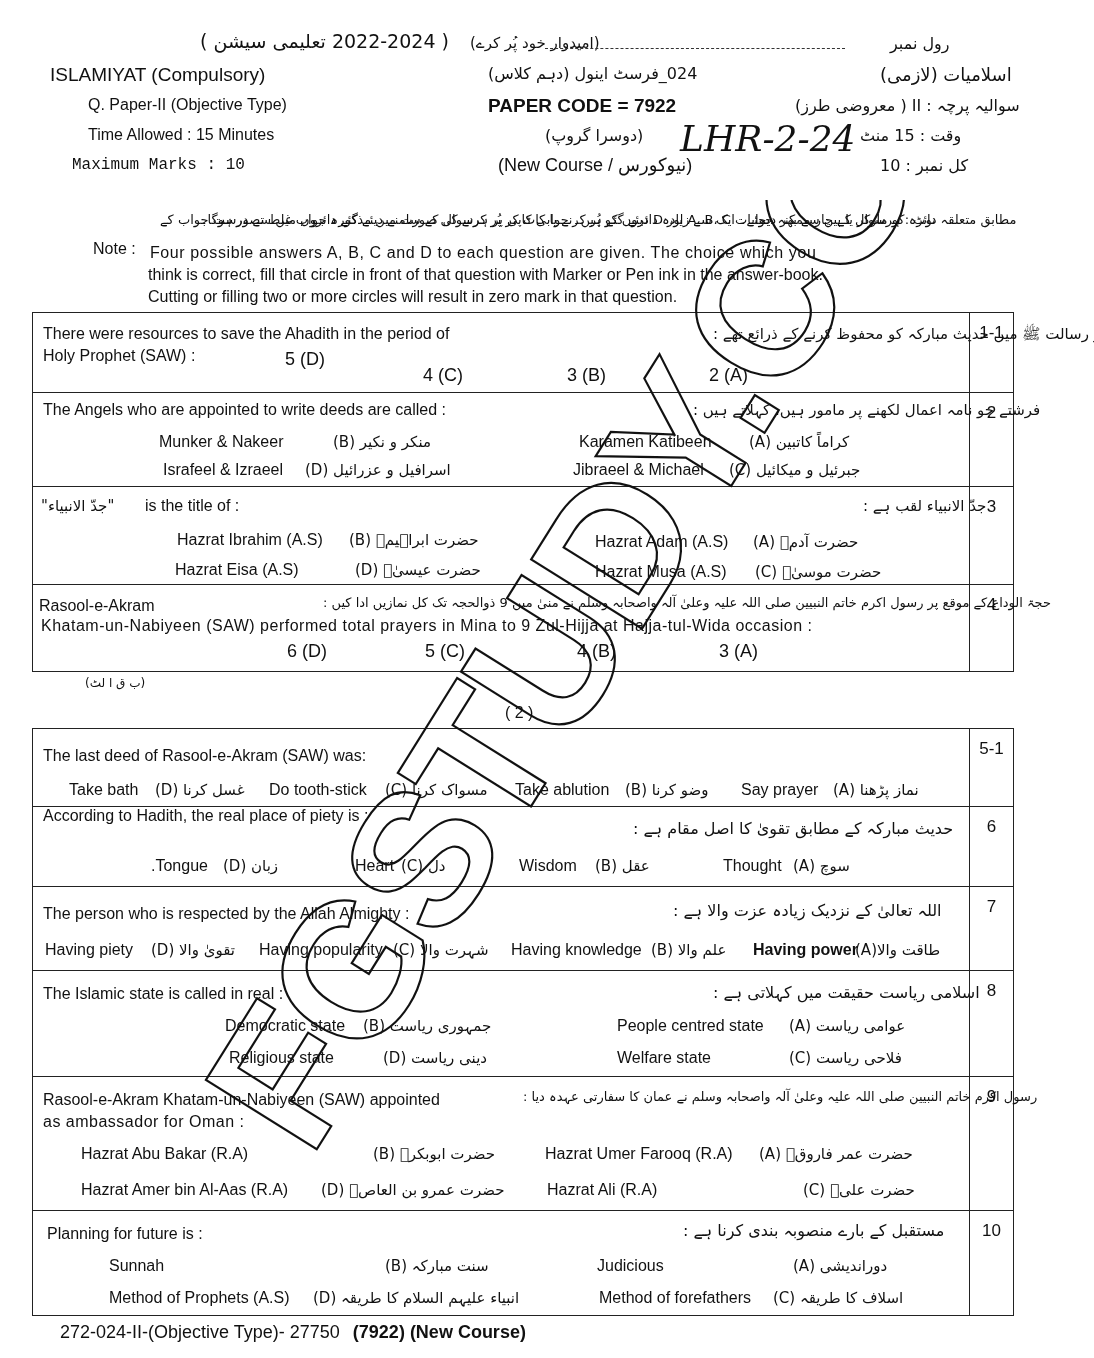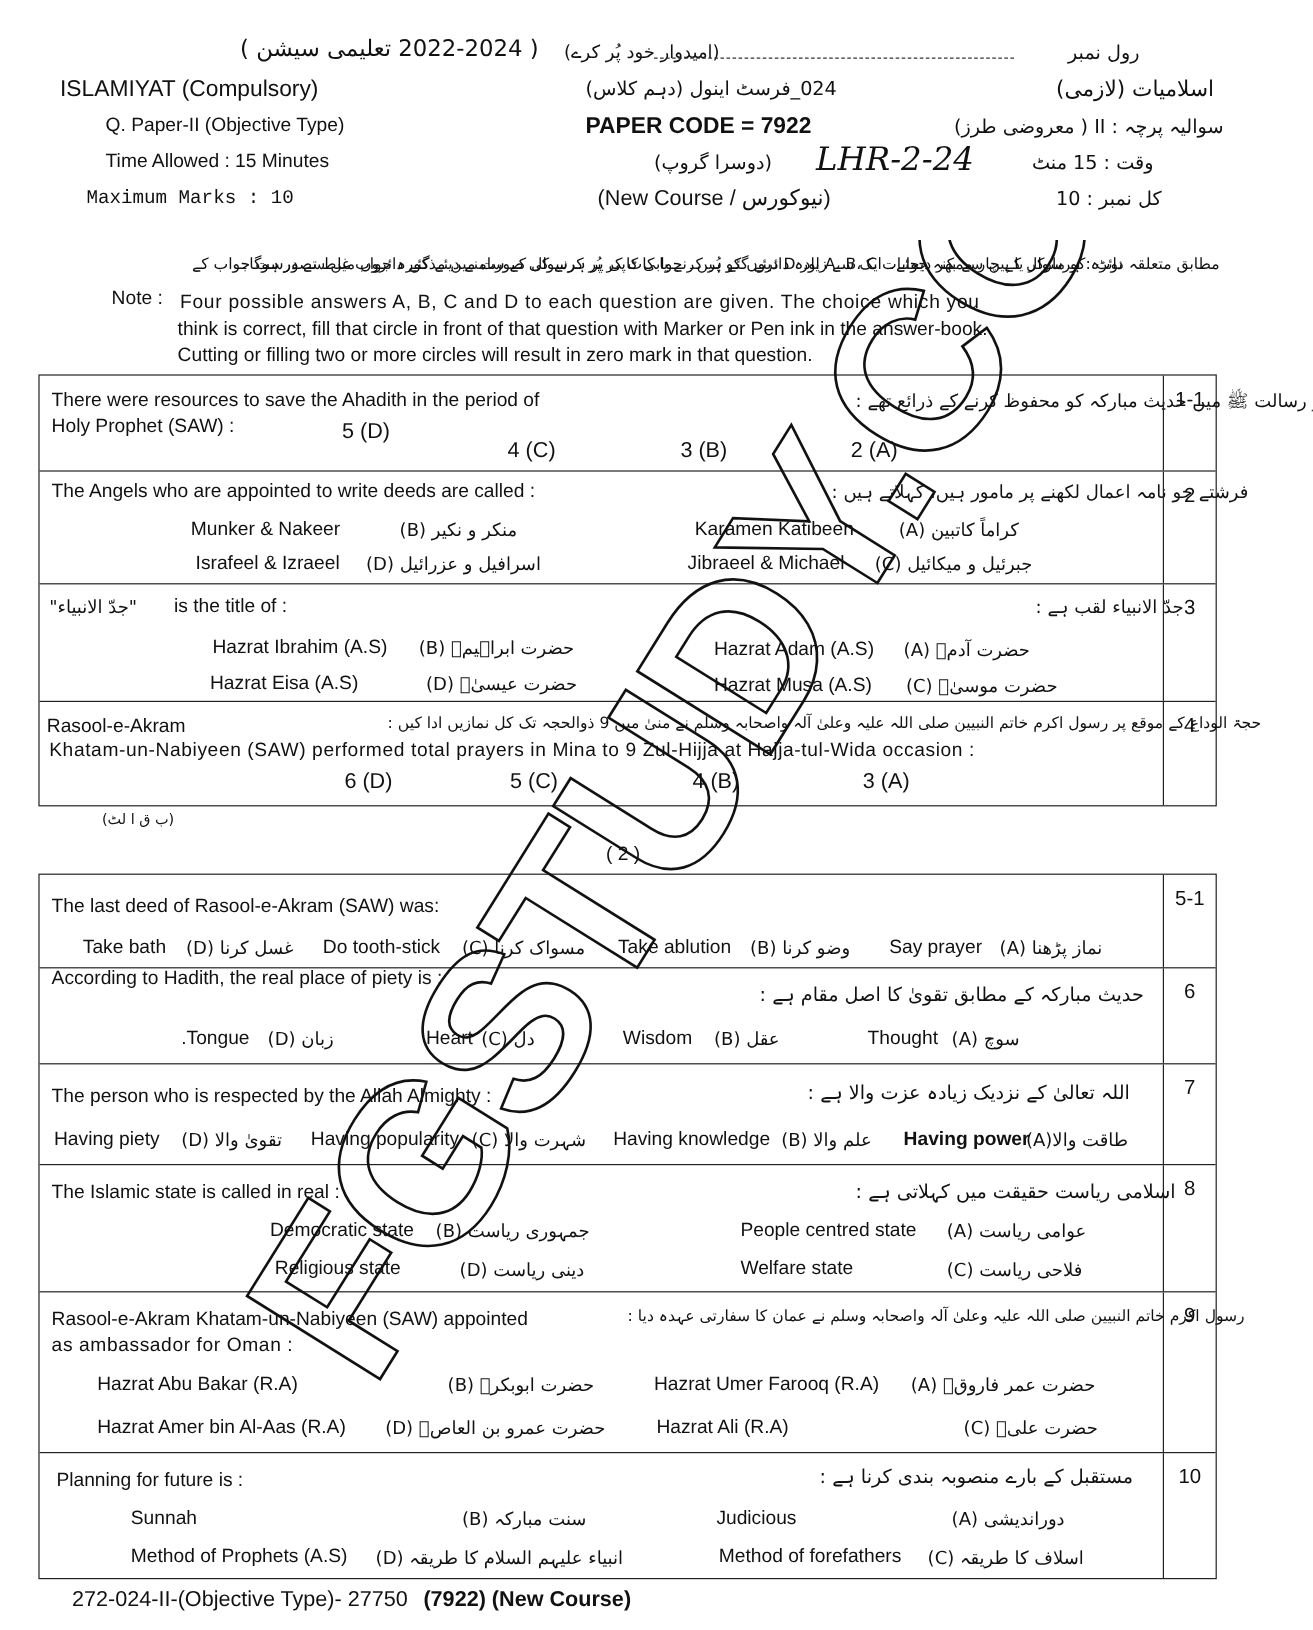--- a/index.html
+++ b/index.html
@@ -41,21 +41,21 @@
 <div class="abs serif" style="left:50px;top:64px;font-size:19px;">ISLAMIYAT (Compulsory)</div>
 <div class="abs urdu hdr" style="left:488px;top:64px;">024_فرسٹ اینول (دہم کلاس)</div>
 <div class="abs urdu hdr" style="left:880px;top:64px;font-size:18px;">اسلامیات (لازمی)</div>
 
 <div class="abs hdr" style="left:88px;top:96px;">Q. Paper-II (Objective Type)</div>
 <div class="abs bold" style="left:488px;top:95px;font-size:19px;">PAPER CODE = 7922</div>
 <div class="abs urdu hdr" style="left:795px;top:96px;">سوالیہ پرچہ : II ( معروضی طرز)</div>
 
 <div class="abs hdr" style="left:88px;top:126px;">Time Allowed : 15 Minutes</div>
 <div class="abs urdu hdr" style="left:545px;top:126px;">(دوسرا گروپ)</div>
-<div class="abs" style="left:680px;top:118px;font-size:27px;font-style:italic;font-family:'DejaVu Serif',serif;">LHR-2-24</div>
+<div class="abs" style="left:680px;top:118px;font-size:36px;font-style:italic;font-family:'DejaVu Serif',serif;">LHR-2-24</div>
 <div class="abs urdu hdr" style="left:860px;top:126px;">وقت : 15 منٹ</div>
 
 <div class="abs hdr" style="left:72px;top:156px;font-family:Liberation Mono, monospace;">Maximum Marks : 10</div>
 <div class="abs hdr" style="left:498px;top:154px;font-size:18px;">(New Course / نیوکورس)</div>
 <div class="abs urdu hdr" style="left:880px;top:156px;">کل نمبر : 10</div>
 
 <div class="abs urdu" style="left:160px;top:184px;font-size:13px;margin-top:28px;">نوٹ : ہرسوال کے چار ممکنہ جوابات A، B، C اور D دیئے گئے ہیں۔ جوابی کاپی پر ہرسوال کے سامنے دیئے گئے دائروں میں سے درست جواب کے</div>
 <div class="abs urdu" style="left:200px;top:212px;font-size:13px;">مطابق متعلقہ دائرہ کو مارکر یا پین سے بھر دیجئے۔ ایک سے زیادہ دائروں کو پُر کرنے یا کاٹ کر پُر کرنے کی صورت میں مذکورہ جواب غلط تصور ہوگا۔</div>
 <div class="abs" style="left:93px;top:240px;font-size:16px;">Note :</div>
 <div class="abs" style="left:150px;top:244px;font-size:16px;letter-spacing:0.6px;">Four possible answers A, B, C and D to each question are given. The choice which you</div>

